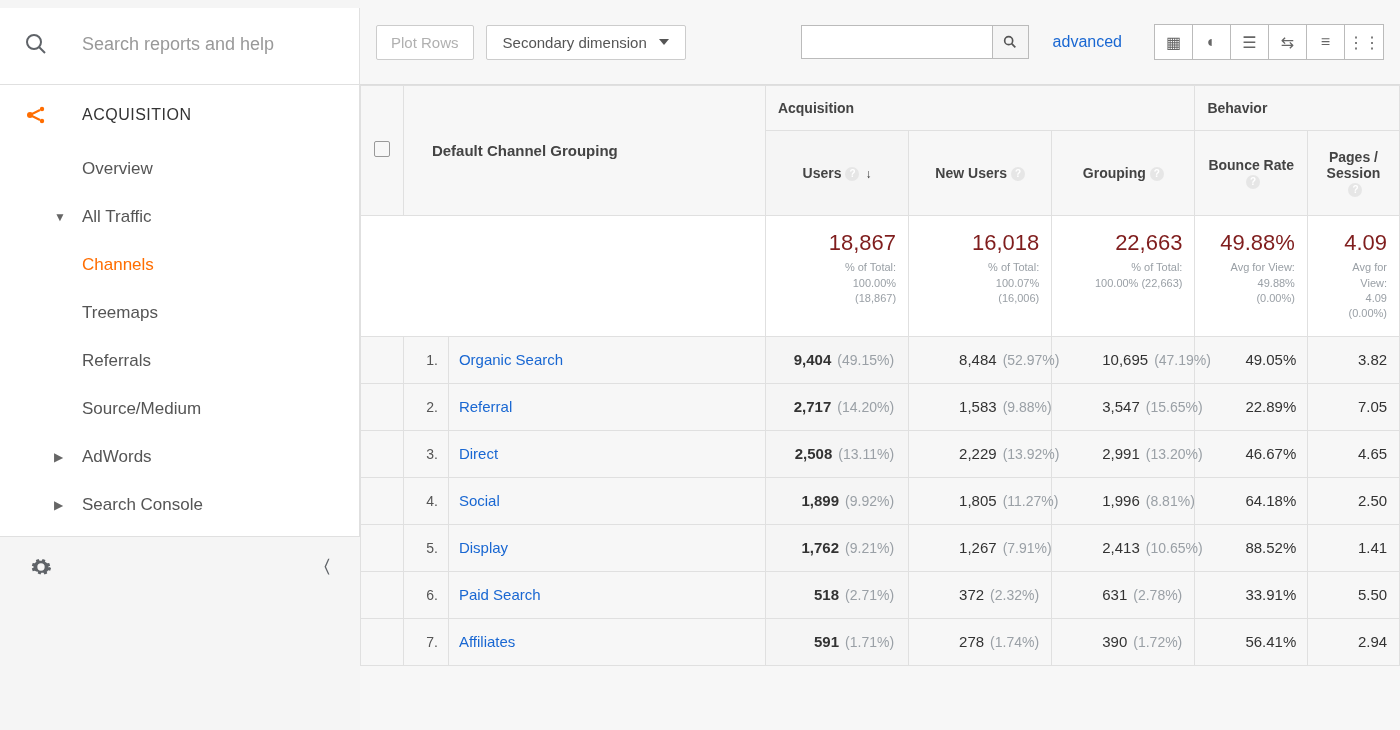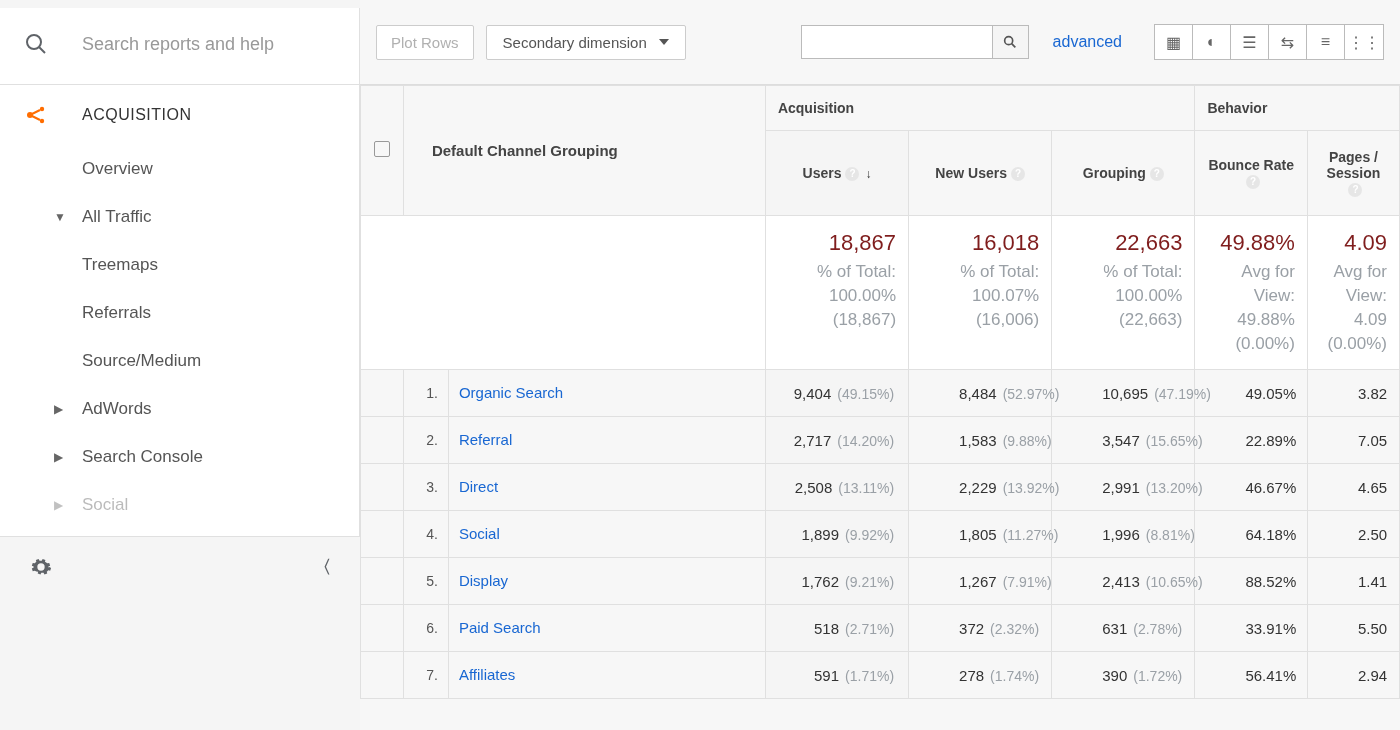--- a/index.html
+++ b/index.html
@@ -43,26 +43,26 @@
 th { background:#f7f7f7; font-weight:400; color:#444; }
 .hdr-group { font-size:14px; font-weight:700; text-align:left; padding:14px 12px; }
 .hdr-sub { font-size:14px; font-weight:700; text-align:center; padding:18px 6px; vertical-align:middle; position:relative; }
 .hdr-chan { font-size:15px; font-weight:700; text-align:left; padding:14px 12px 14px 28px; }
 .help { display:inline-block; width:14px; height:14px; border-radius:50%; background:#e6e6e6; color:#fff; font-size:10px; line-height:14px; text-align:center; margin-left:4px; vertical-align:middle; }
 .sort-arrow { font-size:12px; color:#333; margin-left:6px; font-weight:bold; }
 td.chk { width:42px; text-align:center; padding:14px 0; }
 td.chk input, th .chkbox { width:16px; height:16px; border:1px solid #999; border-radius:2px; display:inline-block; }
 .totals td { background:#fff; padding:14px 12px; text-align:right; vertical-align:top; }
 .totals .big { font-size:22px; color:#7f1d1d; display:block; margin-bottom:4px; }
-.totals .sm { font-size:17px; color:#9aa0a6; line-height:1.4; display:block; }
+.totals .sm { font-size:11px; color:#9aa0a6; line-height:1.4; display:block; }
 td.row-idx { text-align:right; width:44px; padding:14px 10px 14px 0; font-size:14px; color:#555; }
 td.row-chan { padding:14px 10px; }
 td.row-chan a { color:#1967d2; text-decoration:none; font-size:15px; }
 td.num { text-align:right; padding:14px 14px; font-size:15px; }
-td.num .v { font-weight:400; color:#333; }
+td.num .v { font-weight:700; color:#333; }
 td.num .v.normal { font-weight:400;margin-left:36px; }
 td.num .p { color:#9aa0a6; font-size:14px; margin-left:6px; }
 .users-col { background:#f5f5f5; }
 </style>
 </head>
 <body>
 
 <div class="sidebar">
   <div class="search-bar">
     <span class="icon">
@@ -89,20 +89,24 @@
   </div>
 
   <div class="sub-items">
     <div class="sub-item">
         <span class="chev"></span>
         <span>Overview</span>
       </div>
     <div class="sub-item">
         <span class="chev">▼</span>
         <span>All Traffic</span>
+      </div>
+    <div class="sub-item active">
+        <span class="chev"></span>
+        <span>Channels</span>
       </div>
     <div class="sub-item">
         <span class="chev"></span>
         <span>Treemaps</span>
       </div>
     <div class="sub-item">
         <span class="chev"></span>
         <span>Referrals</span>
       </div>
     <div class="sub-item">

